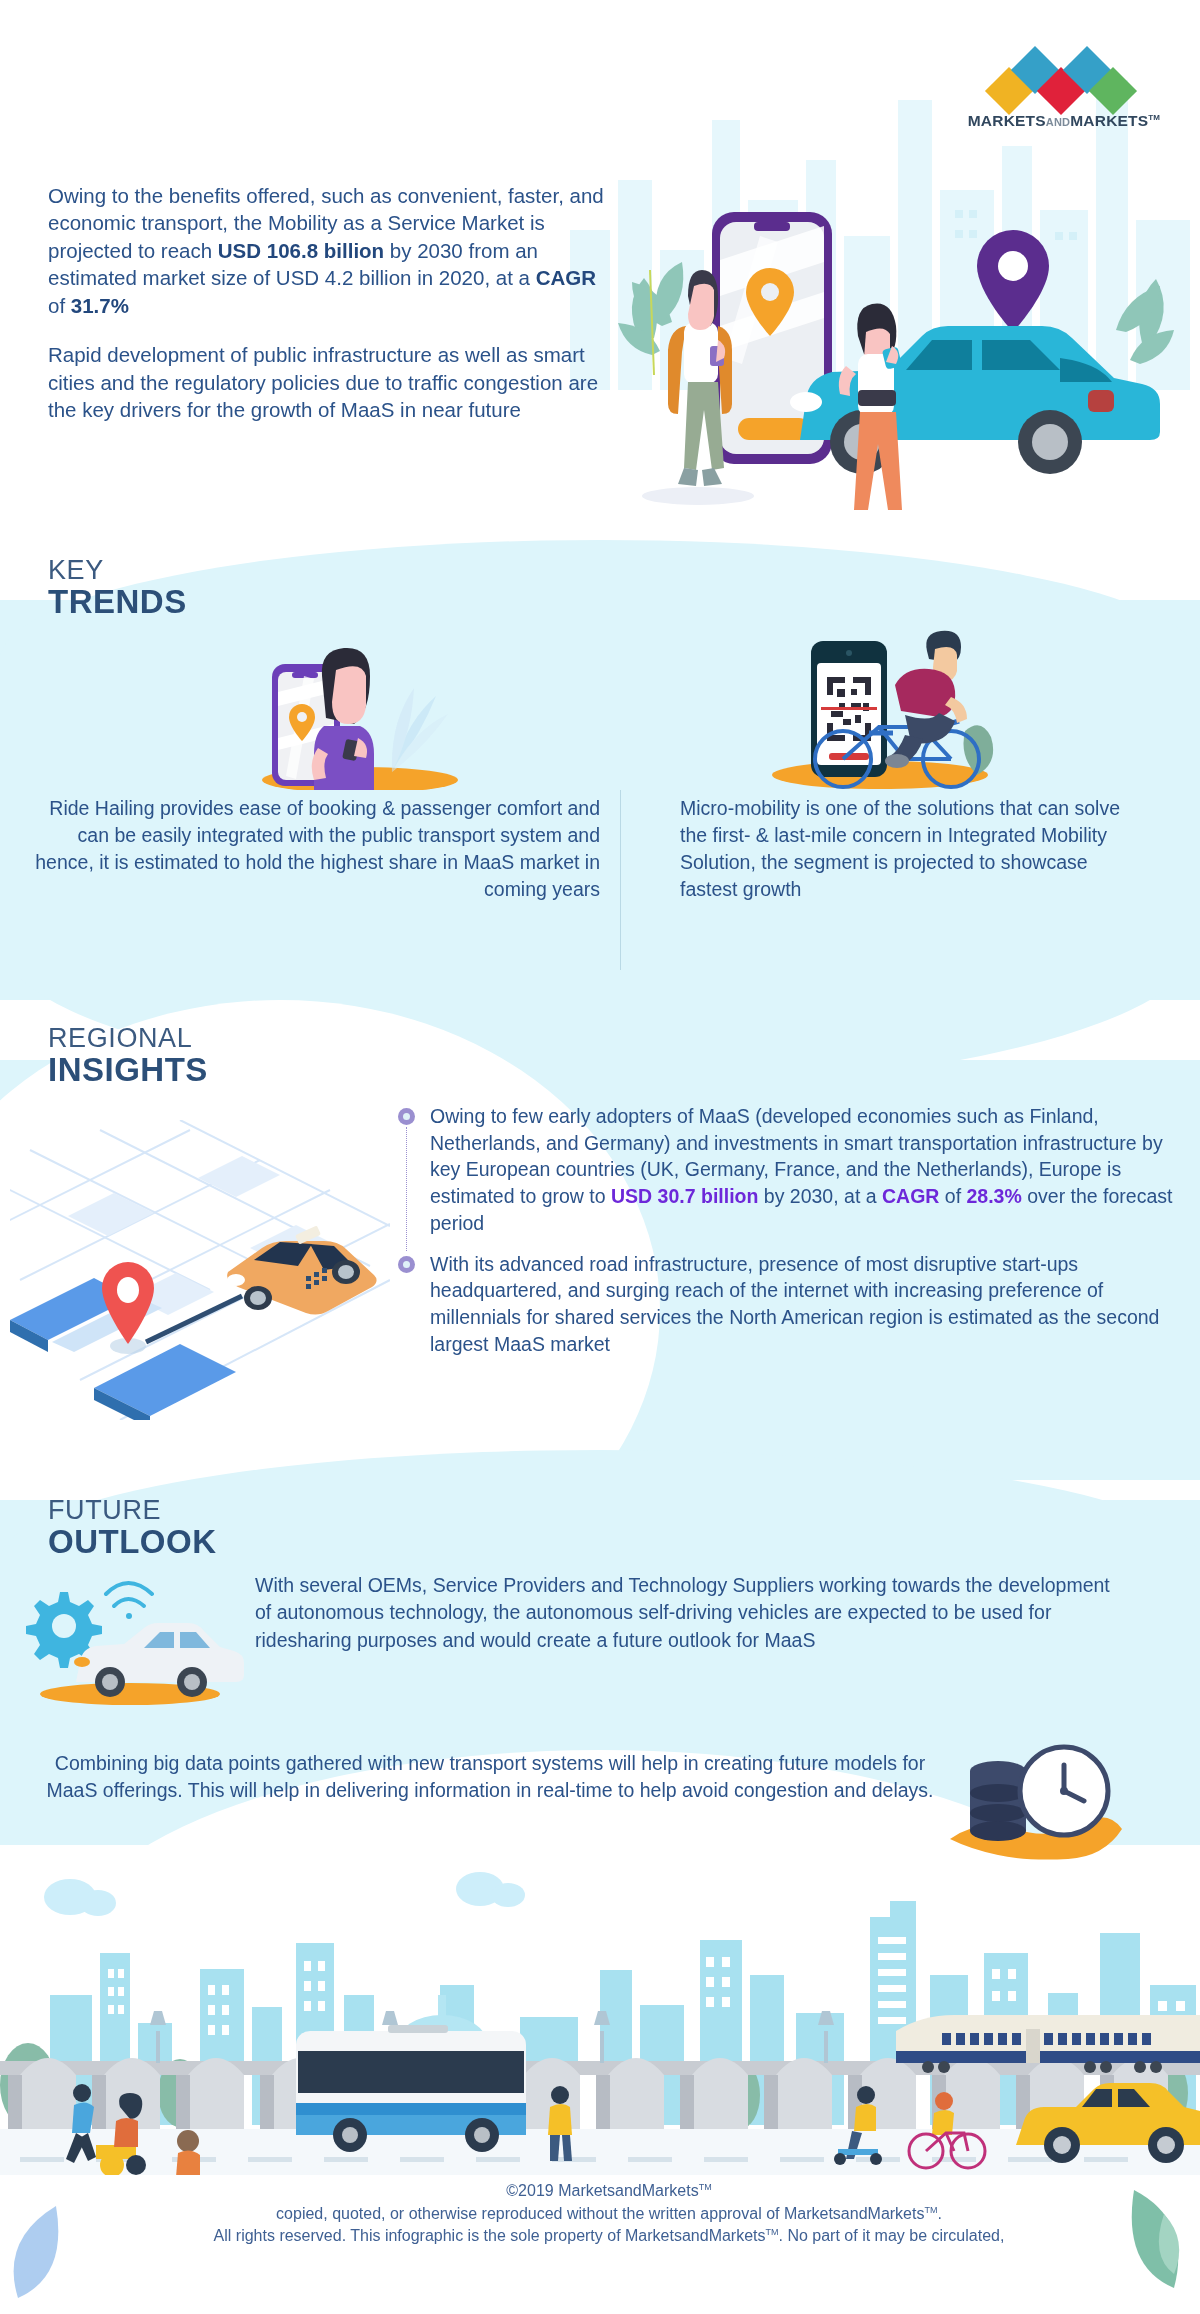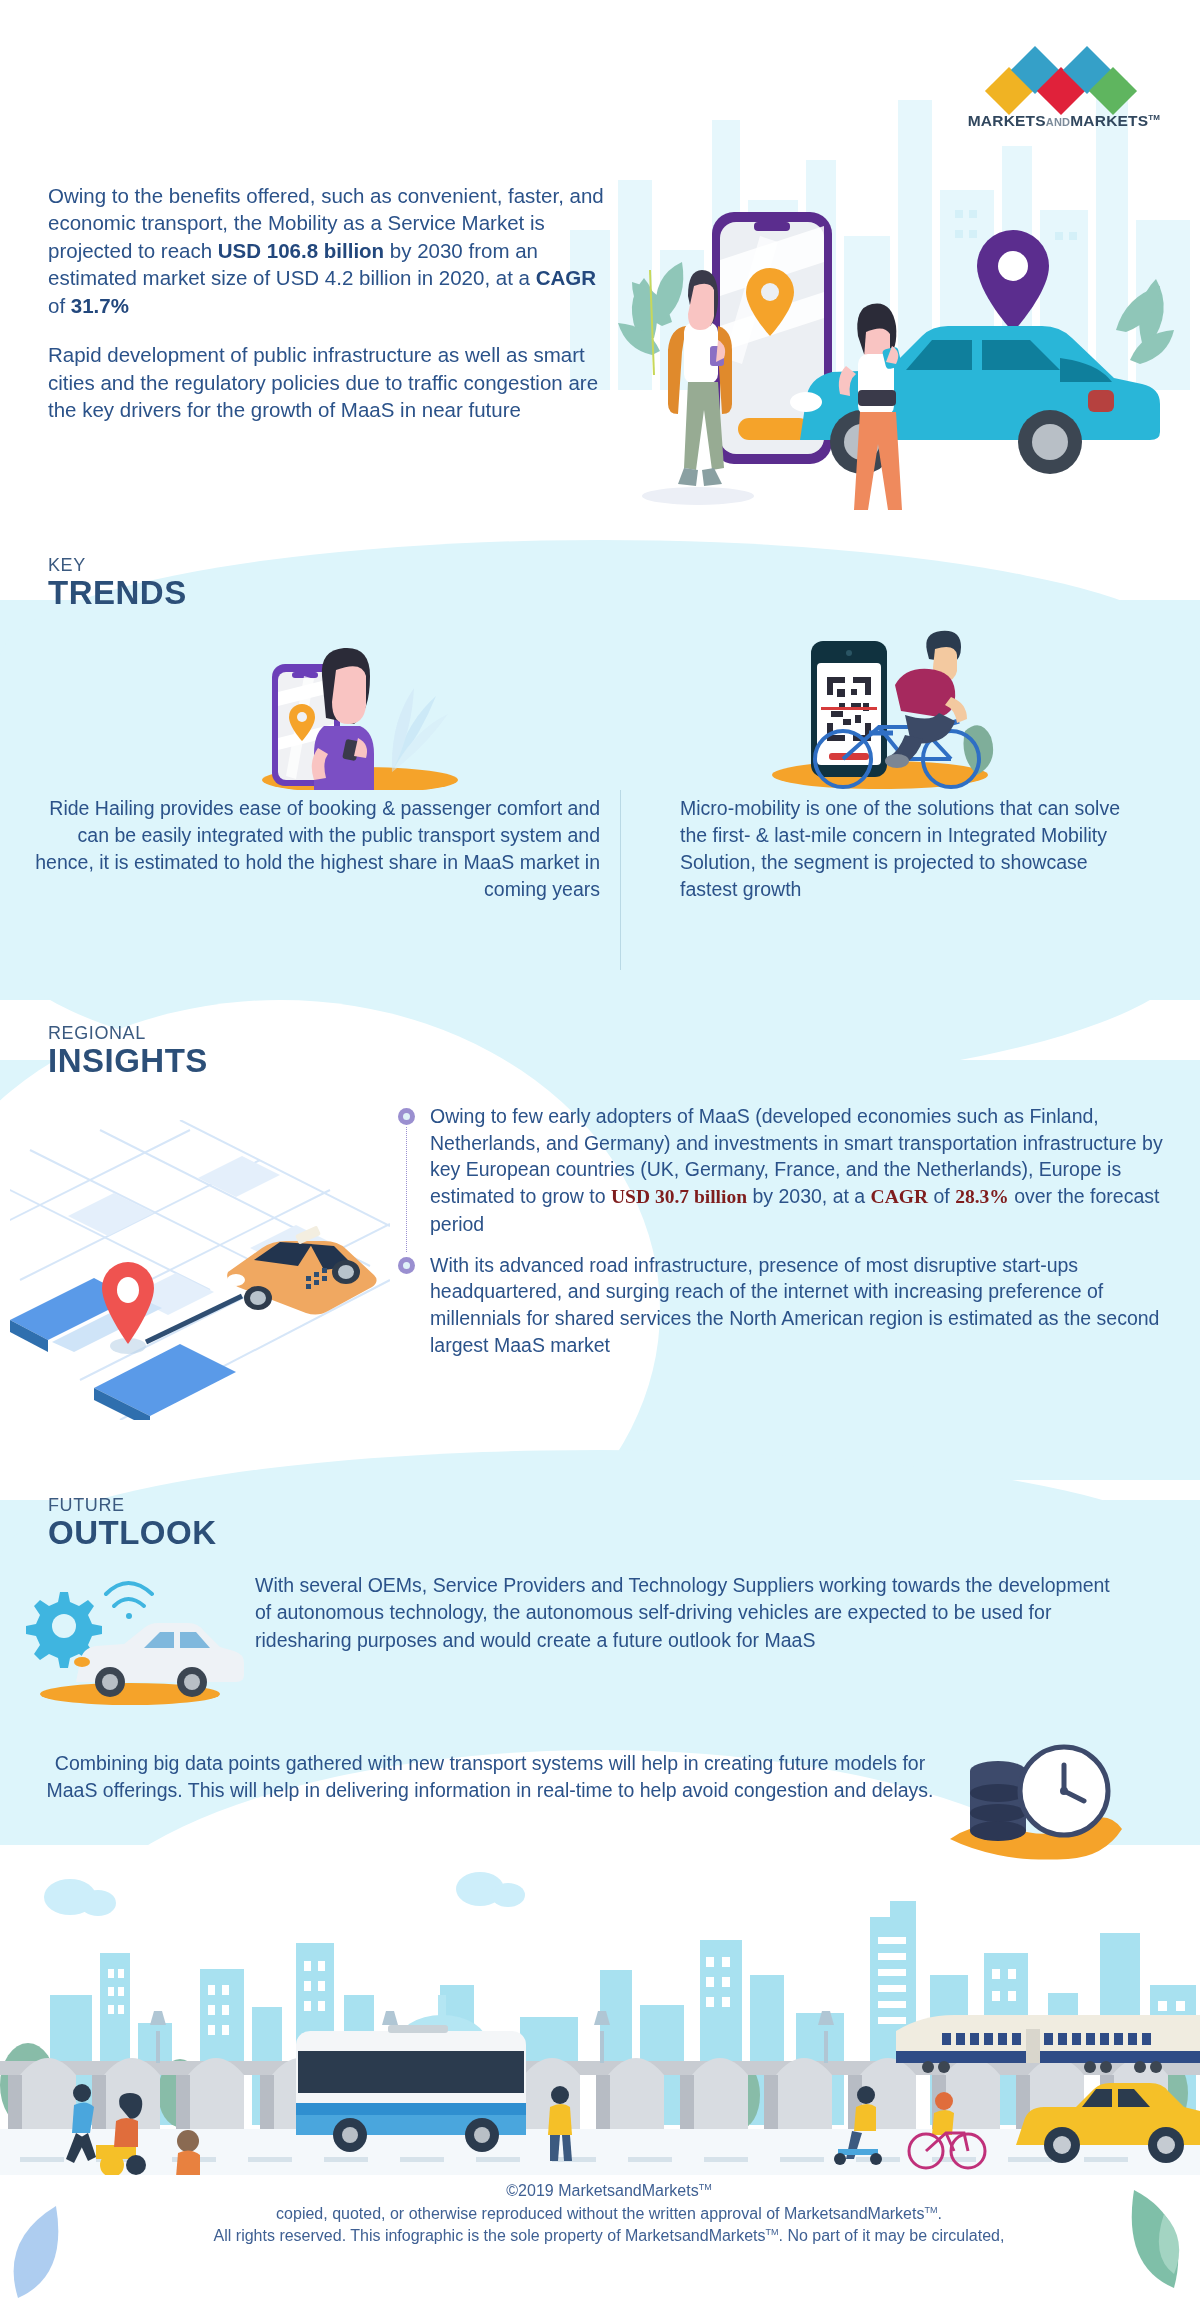--- a/index.html
+++ b/index.html
@@ -72,38 +72,38 @@
   .intro { position:absolute; left:48px; top:182px; width:565px; z-index:6; }
   .intro p { font-size:20.5px; line-height:1.34; color:#2b5289; }
   .intro p.second { margin-top:22px; }
   .intro b { font-weight:bold; color:#23487d;margin-top:31px; }
 
   
   .hero-ill { position:absolute; left:610px; top:150px; width:590px; height:360px; z-index:5; }
 
   
   .sec-head { position:absolute; z-index:6; }
-  .sec-light { font-size:18px; font-weight:300; color:#3b5a80; letter-spacing:.6px; line-height:1.05; }
+  .sec-light { font-size:27px; font-weight:300; color:#3b5a80; letter-spacing:.6px; line-height:1.05; }
   .sec-bold  { font-size:33px; font-weight:bold; color:#2c4f78; letter-spacing:.5px; line-height:1.12; }
 
   
   .trend-ill-l { position:absolute; left:240px; top:630px; width:250px; height:160px; z-index:5; }
   .trend-ill-r { position:absolute; left:755px; top:615px; width:260px; height:180px; z-index:5; }
   .trend-txt { position:absolute; z-index:6; font-size:19.5px; line-height:1.38; color:#2b5289; }
   .trend-l { left:30px; top:795px; width:570px; text-align:right; }
   .trend-r { left:680px; top:795px; width:470px; text-align:left; }
   .trend-divider { position:absolute; left:620px; top:790px; width:1px; height:180px; background:#b9d9e5; z-index:6; }
 
   
   .ins-ill { position:absolute; left:10px; top:1120px; width:380px; height:300px; z-index:5; }
   .ins-list { position:absolute; left:398px; top:1103px; width:786px; z-index:6; }
   .ins-item { position:relative; padding-left:32px; }
   .ins-item + .ins-item { margin-top:14px; }
   .ins-item p { font-size:19.5px; line-height:1.37; color:#2b5289; }
-  .ins-item b { font-weight:bold; color:#7f1d1d;font-family:Liberation Serif, serif; }
+  .ins-item b { font-weight:bold; color:#6d28d9; }
   .bullet {
     position:absolute; left:0; top:5px; width:17px; height:17px; border-radius:50%;
     background:#9a8fd0; display:flex; align-items:center; justify-content:center;
   }
   .bullet i { width:7px; height:7px; border-radius:50%; background:#dff1f8; display:block; }
   .dotline {
     position:absolute; left:8px; top:24px; bottom:-14px; width:0;
     border-left:1.5px dotted #9a8fd0;
   }
 

